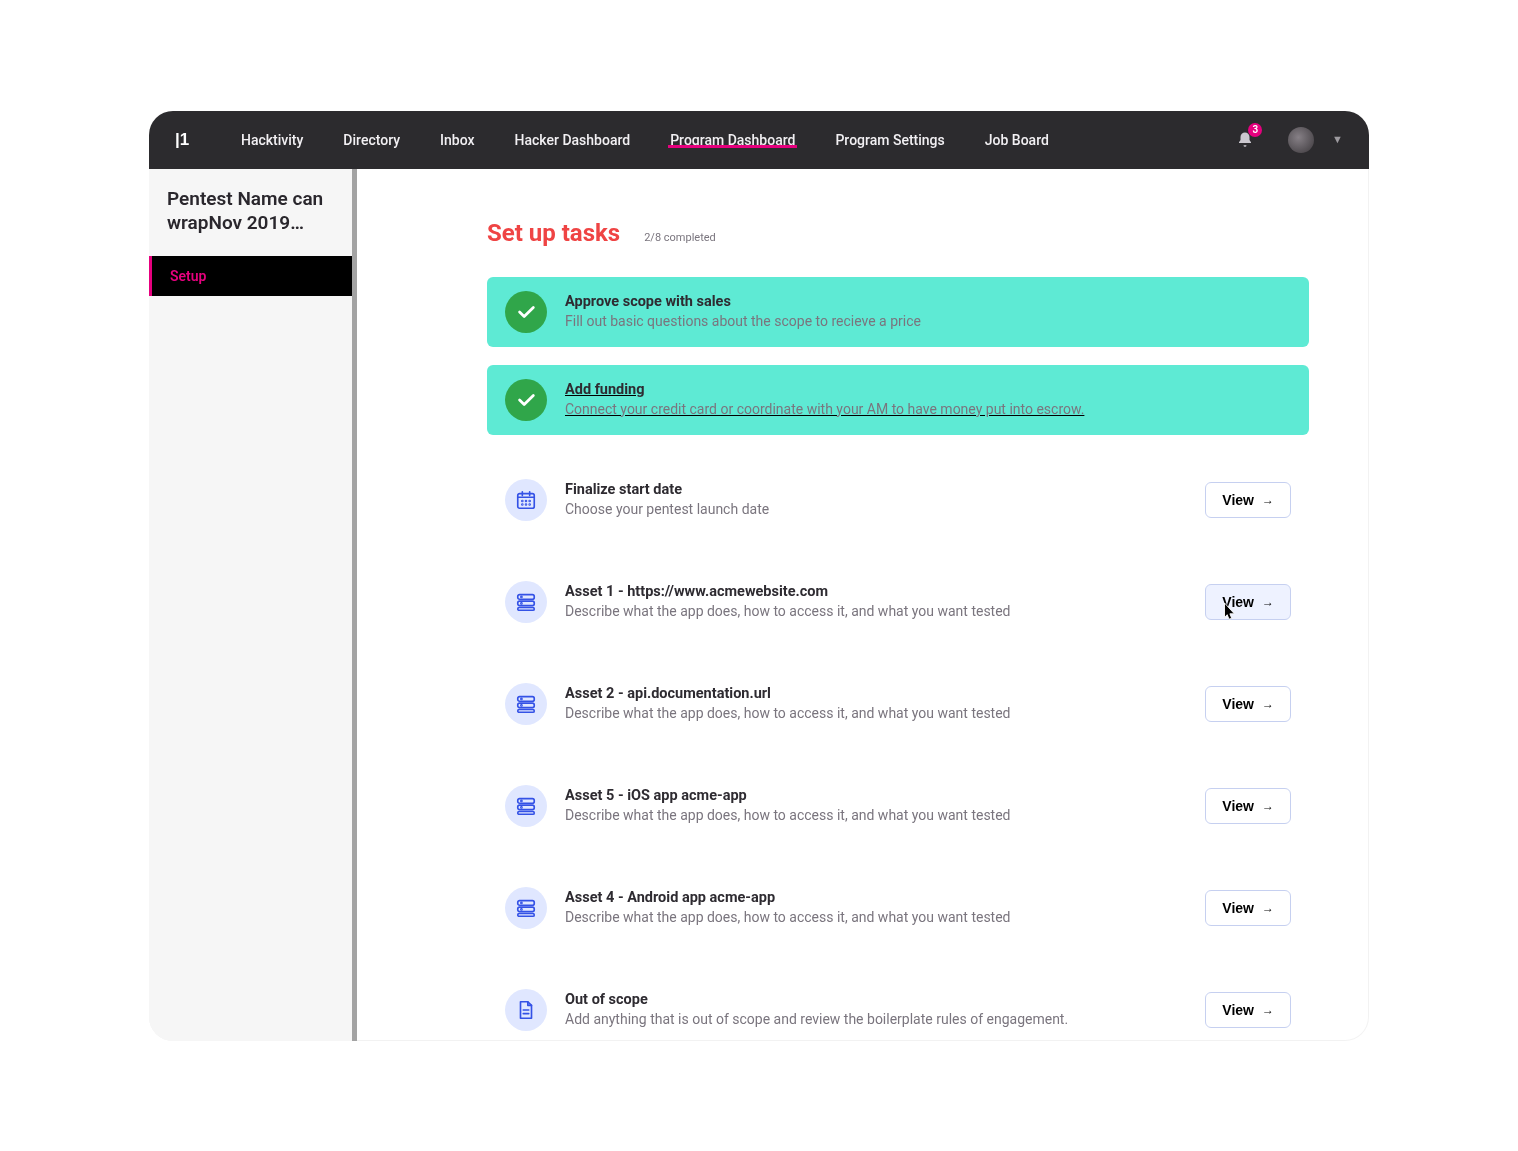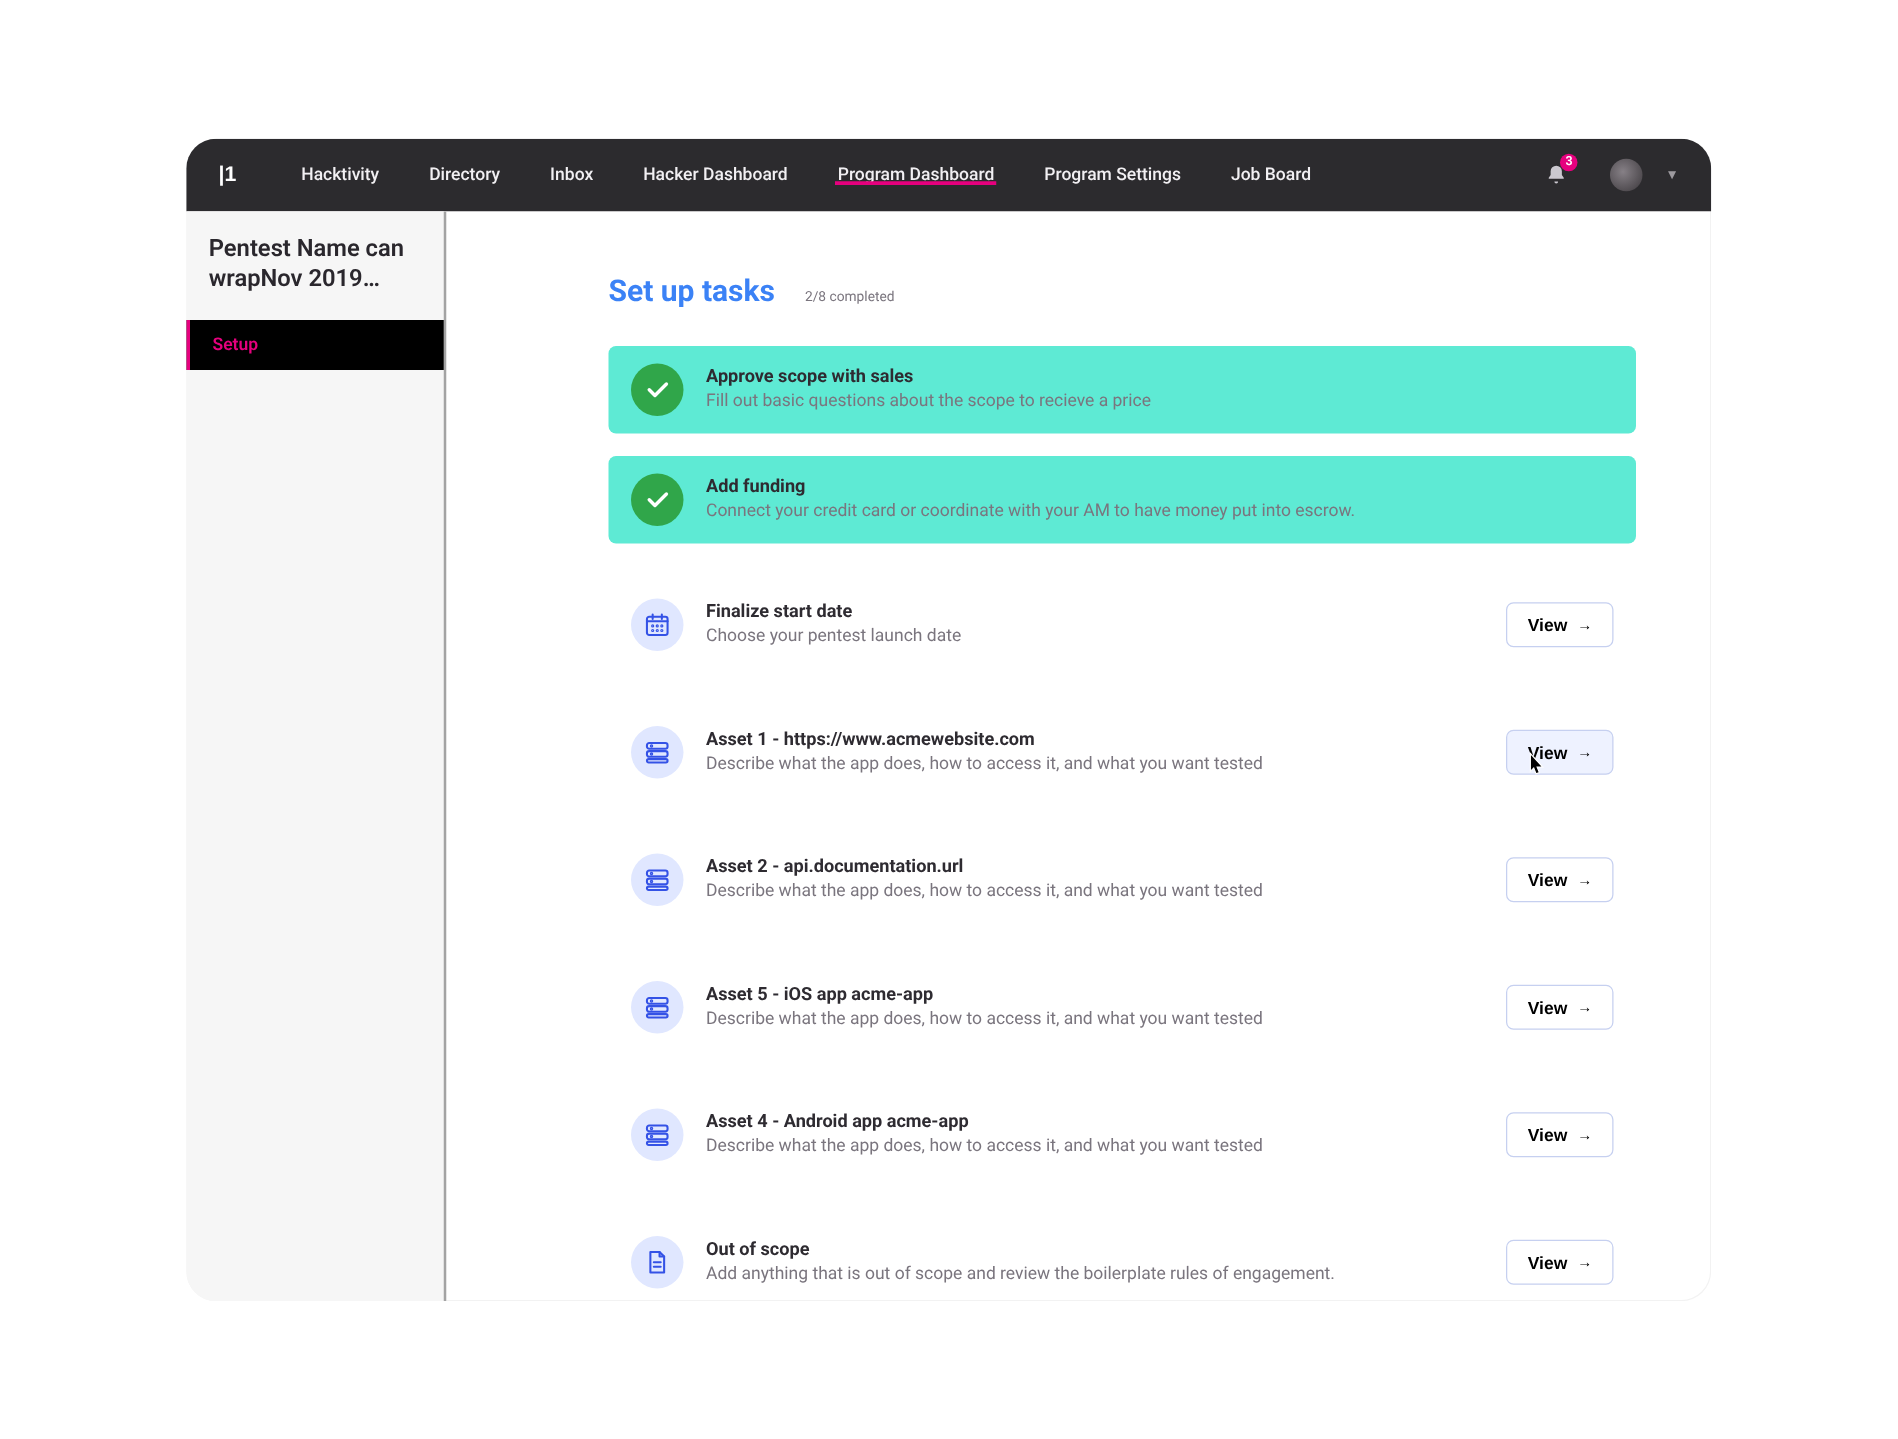--- a/index.html
+++ b/index.html
@@ -74,21 +74,21 @@
     background: radial-gradient(circle at 40% 40%, #868086, #3c383c);
     margin-left: 20px;
   }
   .caret-down { margin-left: 8px; color:#9d9a9f; font-size:11px; cursor:pointer; }
 
   .body { flex: 1; display: flex; overflow: hidden; }
 
   .sidebar {
     width: 208px;
     background: #f6f6f6;
-    border-right: 2px solid #a3a3a3;
+    border-right: 5px solid #a3a3a3;
     padding: 18px 0 0 0;
   }
   .pentest-title {
     padding: 0 18px;
     font-size: 19px;
     line-height: 1.3;
     font-weight: 600;
     color: #2a272d;
   }
   .side-item {
@@ -101,21 +101,21 @@
     border-left: 3px solid #e6007e;
     cursor: pointer;
   }
 
   .main {
     flex: 1;
     overflow-y: auto;
     padding: 50px 60px 30px 130px;
   }
   .page-head { display: flex; align-items: baseline; gap: 24px; margin-bottom: 30px; }
-  .page-title { font-size: 24px; font-weight: 700; color: #3b82f6; }
+  .page-title { font-size: 24px; font-weight: 700; color: #ef4444; }
   .progress-sub { font-size: 11px; color: #7a757e; }
 
   .task {
     display: flex; align-items: center;
     gap: 18px;
     padding: 14px 18px;
     border-radius: 6px;
     margin-bottom: 18px;
   }
   .task.done { background: #5eead4; }
@@ -212,21 +212,21 @@
           <svg class="check-svg" viewBox="0 0 24 24">
               <path d="M5 12l5 5L20 7"></path>
             </svg>
         </div>
         <div class="task-text">
           <div class="task-title">Approve scope with sales</div>
           <div class="task-desc">Fill out basic questions about the scope to recieve a price</div>
         </div>
       </div>
 
-      <div class="task done" style="margin-bottom:30px;">
+      <div class="task done" style="margin-bottom:30px;text-decoration:underline;">
         <div class="task-icon">
           <svg class="check-svg" viewBox="0 0 24 24">
               <path d="M5 12l5 5L20 7"></path>
             </svg>
         </div>
         <div class="task-text">
           <div class="task-title">Add funding</div>
           <div class="task-desc">Connect your credit card or coordinate with your AM to have money put into escrow.</div>
         </div>
       </div>

